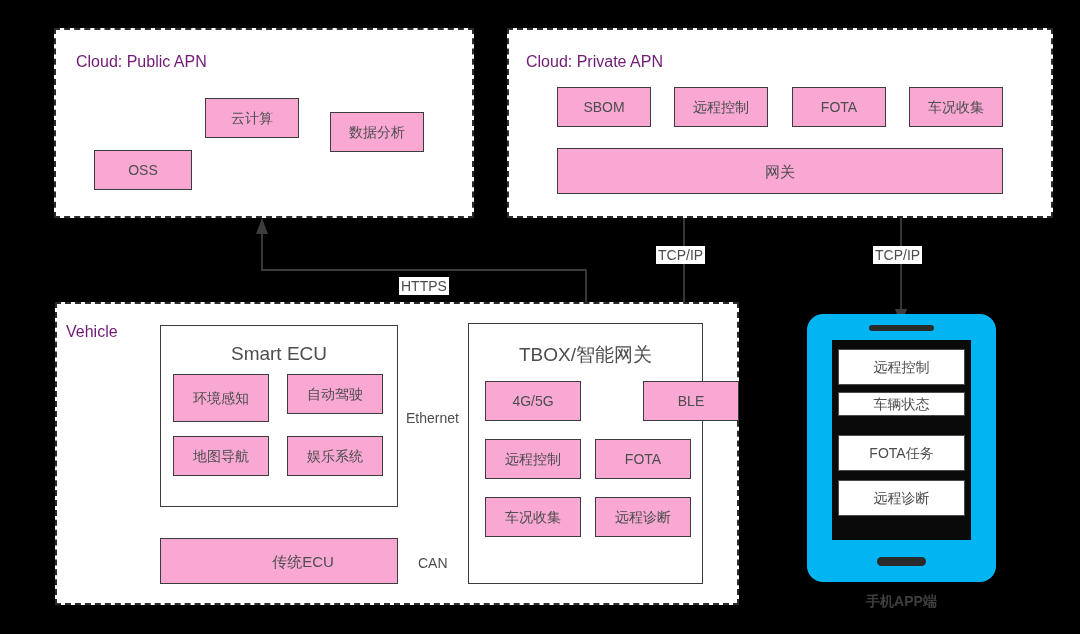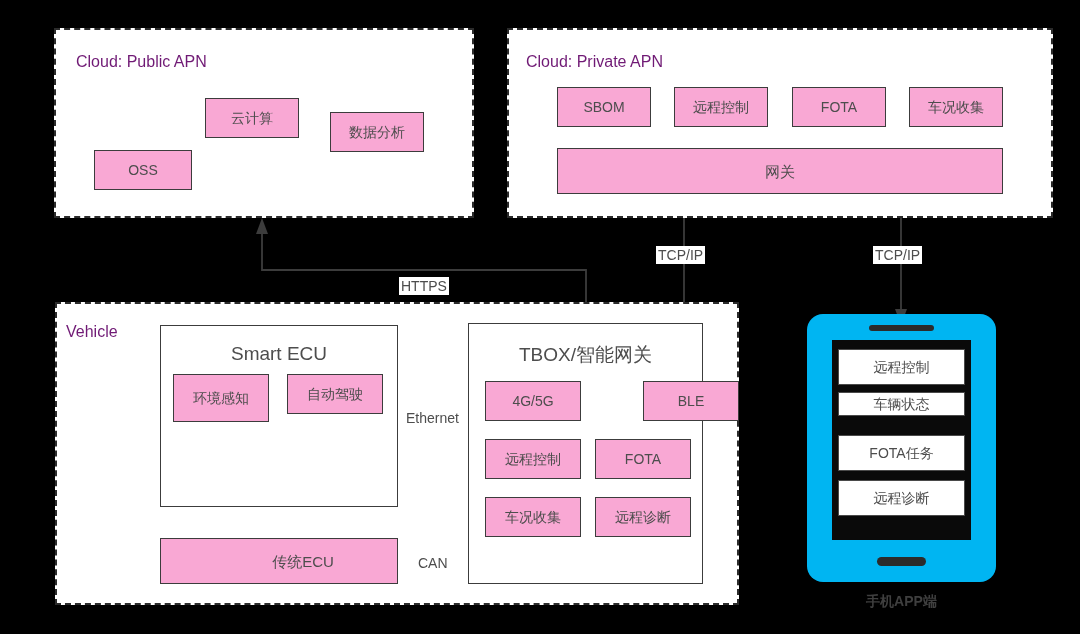--- a/index.html
+++ b/index.html
@@ -183,20 +183,22 @@
   </div>
 
   <div class="abs group" style="left:55px;top:302px;width:684px;height:303px;">
     <div class="group-title" style="left:9px;top:20px;">Vehicle</div>
 
     <div class="panel" style="left:103px;top:21px;width:238px;height:182px;">
       <div class="panel-title" style="top:18px;">Smart ECU</div>
 
       <div class="node" style="left:12px;top:48px;width:96px;height:48px;">环境感知</div>
       <div class="node" style="left:126px;top:48px;width:96px;height:40px;">自动驾驶</div>
+      <div class="node" style="left:12px;top:110px;width:96px;height:40px;">地图导航</div>
+      <div class="node" style="left:126px;top:110px;width:96px;height:40px;">娱乐系统</div>
     </div>
 
     <div class="node wide" style="left:103px;top:234px;width:238px;height:46px;padding-left:48px;">传统ECU</div>
 
     <div class="panel" style="left:411px;top:19px;width:235px;height:261px;">
       <div class="panel-title" style="top:21px;">TBOX/智能网关</div>
 
       <div class="node" style="left:16px;top:57px;width:96px;height:40px;">4G/5G</div>
       <div class="node" style="left:126px;top:57px;width:96px;height:40px;margin-left:48px;">BLE</div>
       <div class="node" style="left:16px;top:115px;width:96px;height:40px;">远程控制</div>

